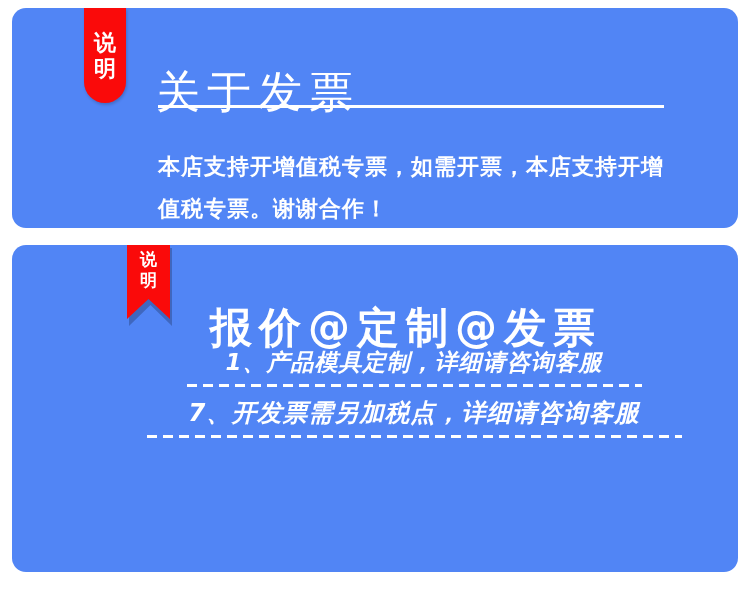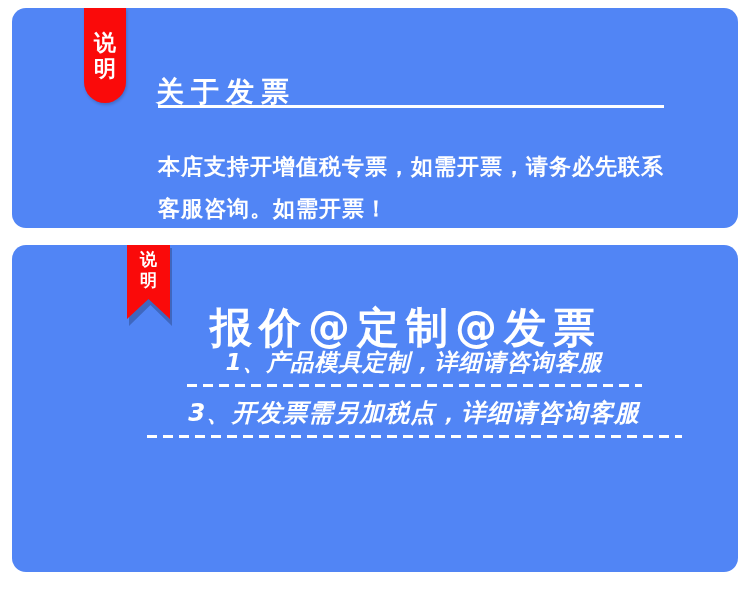--- a/index.html
+++ b/index.html
@@ -98,24 +98,24 @@
     background: rgba(0,0,0,0.22);
     -webkit-clip-path: polygon(0 0, 100% 0, 100% 100%, 50% 73%, 0 100%);
     clip-path: polygon(0 0, 100% 0, 100% 100%, 50% 73%, 0 100%);
     transform: translate(2px, 3px);
   }
 
   
   #panel-invoice .title {
     position: absolute;
     left: 144px;
-    top: 51px;
-    color: #ffffff;
-    font-size: 28px;
-    font-weight: bold;
+    top: 33px;
+    color: #ffffff;
+    font-size: 44px;
+    font-weight: normal;
     letter-spacing: 7px;
     line-height: 1;
     font-family: "DejaVu Sans", "Liberation Sans", sans-serif;
   }
   #panel-invoice .rule {
     position: absolute;
     left: 146px;
     top: 97px;
     width: 506px;
     height: 3px;
@@ -199,21 +199,21 @@
 
     <div class="badge-round">
       <span class="badge-char">说</span>
       <span class="badge-char">明</span>
     </div>
 
     <h1 class="title">关于发票</h1>
 
     <div class="rule"></div>
 
-    <p class="body-text">本店支持开增值税专票，如需开票，请务必先联系客服咨询。如需开票！</p>
+    <p class="body-text">本店支持开增值税专票，如需开票，本店支持开增值税专票。谢谢合作！</p>
 
   </section>
 
   <section class="panel" id="panel-quote">
 
     <div class="ribbon-shadow"></div>
     <div class="badge-ribbon">
       <span class="badge-char">说</span>
       <span class="badge-char">明</span>
     </div>
@@ -222,21 +222,21 @@
 
     <div class="rules-list">
 
       <div class="rule-row r1">
         <div class="rule-text">1、产品模具定制，详细请咨询客服</div>
         <div class="dash-line"></div>
       </div>
 
 
       <div class="rule-row r3">
-        <div class="rule-text">3、开发票需另加税点，详细请咨询客服</div>
+        <div class="rule-text">7、开发票需另加税点，详细请咨询客服</div>
         <div class="dash-line"></div>
       </div>
 
 
     </div>
   </section>
 
 </div>
 
 </body></html>

